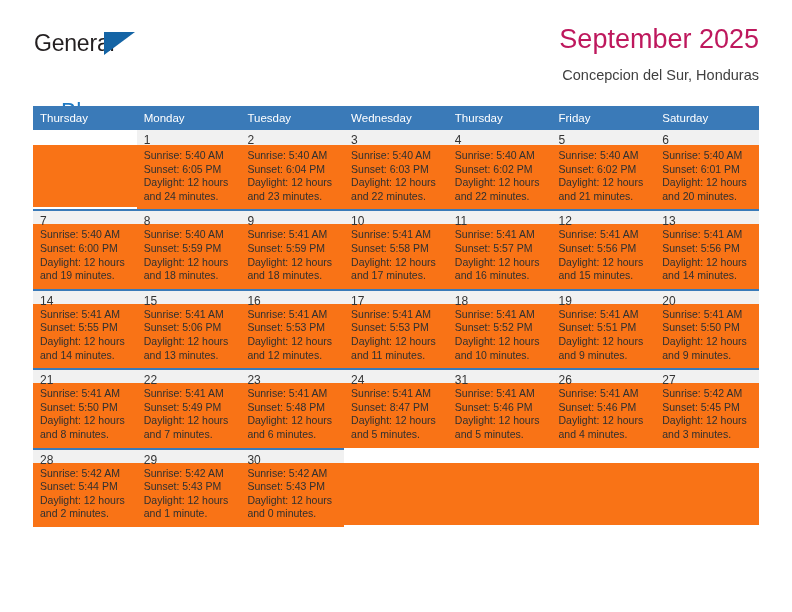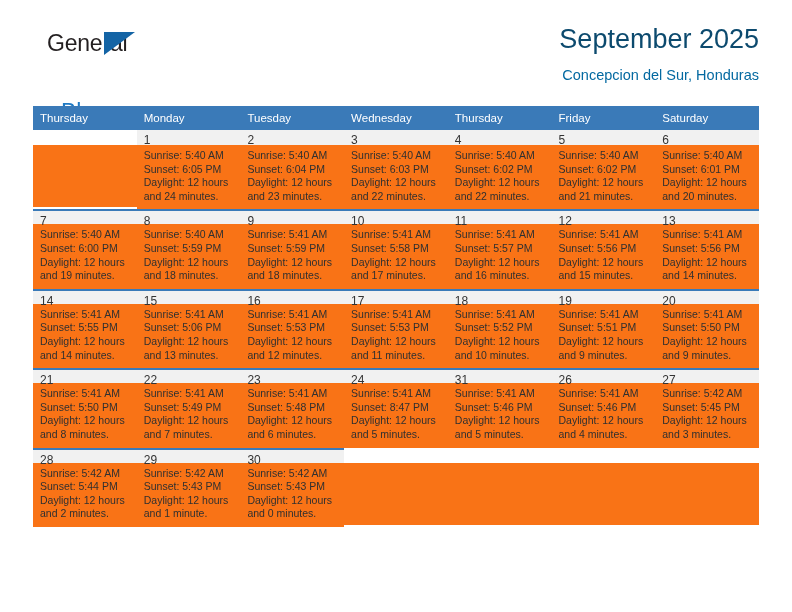--- a/index.html
+++ b/index.html
@@ -32,21 +32,21 @@
   }
   .brand {
     position: absolute;
     left: 0;
     top: 8px;
     width: 210px;
     height: 58px;
   }
   .brand-general {
     position: absolute;
-    left: 14px;
+    left: 1px;
     top: 0px;
     font-size: 23px;
     letter-spacing: -0.2px;
     color: #231f20;
     font-family: "Liberation Sans", sans-serif;
   }
   .brand-blue {
     position: absolute;
     left: 28px;
     top: 24px;
@@ -67,27 +67,27 @@
   }
 
   .title-block {
     position: absolute;
     right: 0;
     top: 0;
     text-align: right;
   }
   .cal-title {
     font-size: 27px;
-    color: #0c4a6e;
+    color: #be185d;
     line-height: 34px;
     white-space: nowrap;
   }
   .cal-subtitle {
     font-size: 14.5px;
-    color: #0369a1;
+    color: #404040;
     line-height: 20px;
     margin-top: 9px;
     white-space: nowrap;
   }
 
   
   .calendar {
     position: absolute;
     left: 33px;
     top: 106px;

